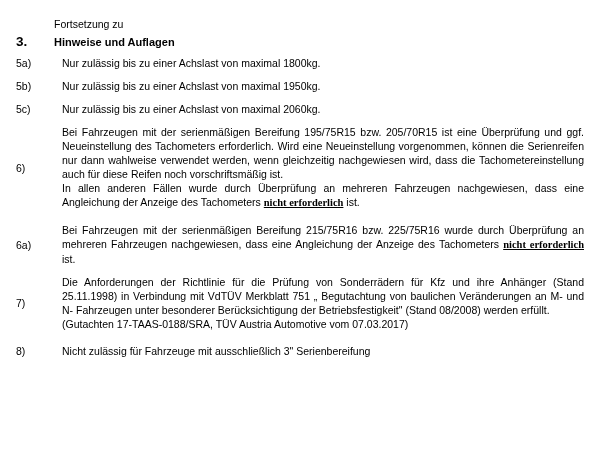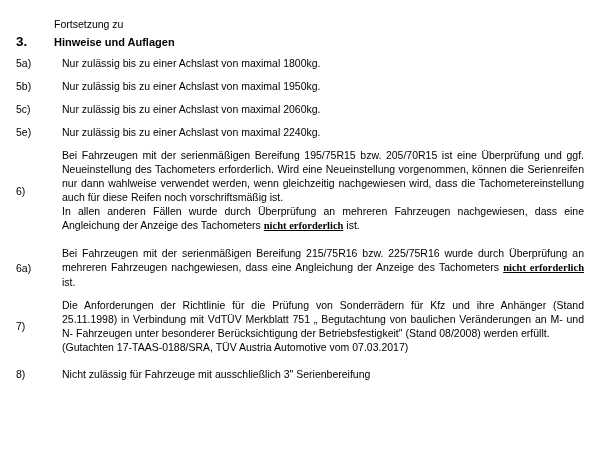--- a/index.html
+++ b/index.html
@@ -116,26 +116,20 @@
         <div class="item-body tight">
           <p>Nur zulässig bis zu einer Achslast von maximal 1950kg.</p>
         </div>
       </div>
       <div class="item">
         <div class="item-num">5c)</div>
         <div class="item-body tight">
           <p>Nur zulässig bis zu einer Achslast von maximal 2060kg.</p>
         </div>
       </div>
-      <div class="item">
-        <div class="item-num">5e)</div>
-        <div class="item-body tight">
-          <p>Nur zulässig bis zu einer Achslast von maximal 2240kg.</p>
-        </div>
-      </div>
       <div class="item spaced">
         <div class="item-num">6)</div>
         <div class="item-body tight">
           <p>Bei Fahrzeugen mit der serienmäßigen Bereifung 195/75R15 bzw. 205/70R15 ist eine Überprüfung und ggf. Neueinstellung des Tachometers erforderlich. Wird eine Neueinstellung vorgenommen, können die Serienreifen nur dann wahlweise verwendet werden, wenn gleichzeitig nachgewiesen wird, dass die Tachometereinstellung auch für diese Reifen noch vorschriftsmäßig ist.</p>
           <p>In allen anderen Fällen wurde durch Überprüfung an mehreren Fahrzeugen nachgewiesen, dass eine Angleichung der Anzeige des Tachometers <span class="u">nicht erforderlich</span> ist.</p>
         </div>
       </div>
       <div class="item">
         <div class="item-num">6a)</div>
         <div class="item-body tight">

